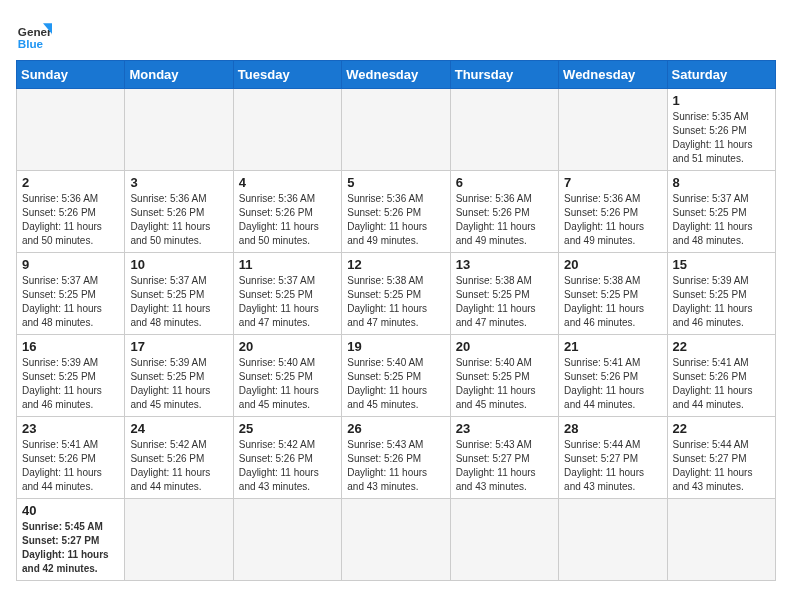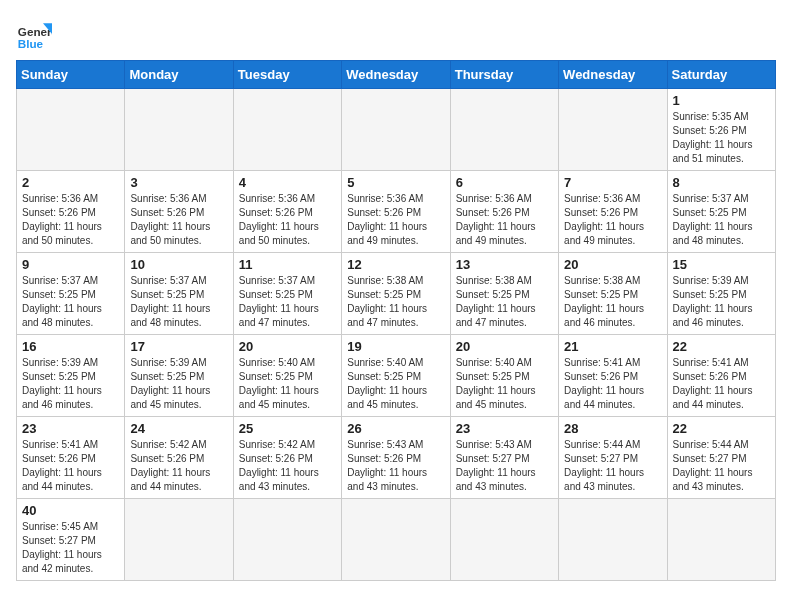--- a/index.html
+++ b/index.html
@@ -322,21 +322,21 @@
           <span class="day-number">22</span>
           <div class="day-info" style="white-space: pre-line;">Sunrise: 5:44 AM
 Sunset: 5:27 PM
 Daylight: 11 hours
 and 43 minutes.</div>
         </td>
       </tr>
       <tr>
         <td>
           <span class="day-number">40</span>
-          <div class="day-info" style="white-space: pre-line;">Sunrise: 5:45 AM
+          <div class="day-info" style="white-space: pre-line; font-weight: bold;">Sunrise: 5:45 AM
 Sunset: 5:27 PM
 Daylight: 11 hours
 and 42 minutes.</div>
         </td>
         <td class="empty"></td>
         <td class="empty"></td>
         <td class="empty"></td>
         <td class="empty"></td>
         <td class="empty"></td>
         <td class="empty"></td>

